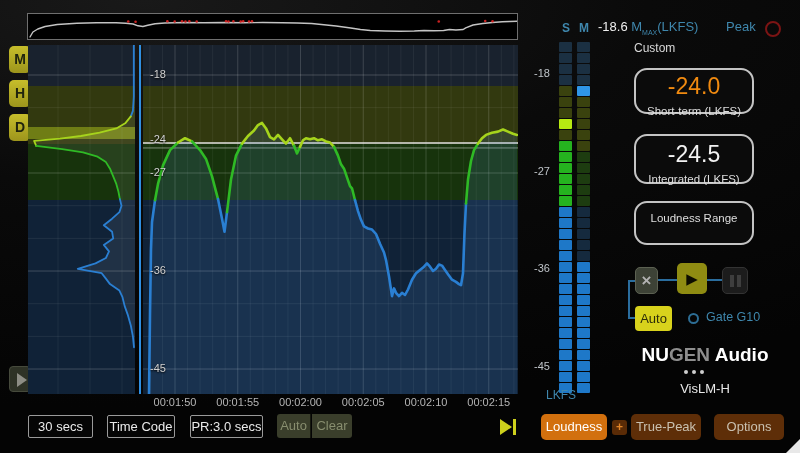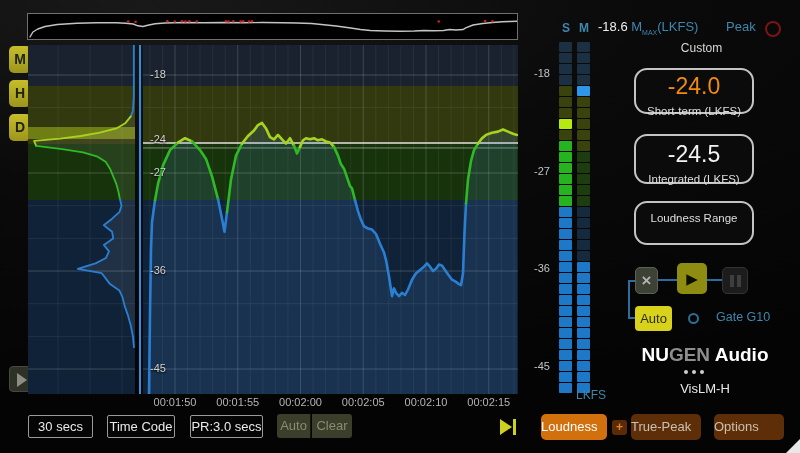--- a/index.html
+++ b/index.html
@@ -27,63 +27,63 @@
   .z-blue{top:155px;height:194px;background:#102237;}
   #hist .band{position:absolute;left:0;top:82px;width:100%;height:12px;background:#6f7d15;}
   svg.layer{position:absolute;left:0;top:0;}
   #playhead{left:139px;top:45px;width:2px;height:349px;background:#2f8fe2;}
   .glabel{position:absolute;color:#d2d2d2;font-size:11px;text-shadow:0 1px 2px #000;}
   .tlabel{position:absolute;top:396px;width:62px;text-align:center;color:#b5b5b5;font-size:11px;}
   
   .mhead{top:21px;width:14px;text-align:center;color:#3f87ad;font-size:12px;font-weight:bold;}
   .mscale{width:34px;text-align:right;color:#bfc4c9;font-size:11px;}
   .seg{position:absolute;width:13px;height:10px;border-radius:1px;}
-  #lkfs{left:546px;top:388px;width:60px;text-align:right;color:#3f87ad;font-size:12px;}
+  #lkfs{left:546px;top:388px;width:60px;text-align:left;color:#3f87ad;font-size:12px;}
   
   .blue{color:#3f87ad;}
   #mmax{left:598px;top:19px;font-size:13px;color:#efefef;}
   #mmax sub{font-size:7px;}
   #peak-lbl{left:726px;top:19px;font-size:13px;}
   #peak-ring{left:765px;top:21px;width:16px;height:16px;border:2px solid #7b1414;border-radius:50%;}
-  #preset{left:634px;top:41px;width:135px;text-align:center;color:#d9d9d9;font-size:12px;}
+  #preset{left:634px;top:41px;width:135px;color:#d9d9d9;font-size:12px;}
   
   .vbox{left:634px;width:120px;background:#0b0b0b;border:2px solid #c4c4c4;border-radius:13px;text-align:center;padding-top:3px;}
   .vbox .val{font-size:23px;line-height:26px;color:#f2f2f2;}
   .vbox .lab{font-size:11.5px;color:#dedede;margin-top:6px;}
   #box-st{top:68px;height:46px;} #box-st .val{color:#f08a10;}
   #box-int{top:134px;height:50px;padding-top:5px;}
   #box-lra{top:201px;height:44px;padding-top:3px;}
   
   .tbtn{border-radius:5px;text-align:center;}
   #btn-x{left:635px;top:267px;width:23px;height:27px;background:#3d4236;border:1px solid #5c6152;
          color:#b2b2b2;font-size:17px;font-weight:bold;line-height:25px;}
   #btn-play{left:677px;top:263px;width:30px;height:31px;background:#8f8c12;color:#0c0c00;font-size:15px;line-height:31px;}
   #btn-pause{left:722px;top:267px;width:26px;height:27px;background:#1c1c1c;border:1px solid #333;}
   #btn-pause .bar{position:absolute;top:7px;width:4px;height:12px;background:#3e3e3e;}
   .conn{background:#2a6d9e;height:2px;}
   #auto{left:635px;top:306px;width:37px;height:25px;background:#d8d21c;border-radius:4px;color:#2c2c09;
         font-size:13px;text-align:center;line-height:25px;}
   #gate-radio{left:688px;top:313px;width:11px;height:11px;border:2px solid #2d6d94;border-radius:50%;}
-  #gate-lbl{left:706px;top:310px;font-size:12.5px;margin-left:10px;}
+  #gate-lbl{left:706px;top:310px;font-size:12.5px;}
   
   #logo{left:625px;top:344px;width:160px;text-align:center;font-size:19px;font-weight:bold;color:#fff;letter-spacing:0;}
   #logo .gen{color:#8e8e8e;}
   #logo-dots{left:684px;top:370px;width:22px;display:flex;gap:4px;}
   #logo-dots i{width:4px;height:4px;border-radius:50%;background:#cfcfcf;}
   #product{left:665px;top:381px;width:80px;text-align:center;color:#e9e9e9;font-size:13px;}
   
   .obox{top:415px;height:23px;background:#050505;border:1px solid #9a9a9a;border-radius:2px;
         color:#eaeaea;font-size:13px;text-align:center;line-height:21px;}
   #mark{left:277px;width:34px;border-radius:3px 0 0 3px;border-right:1px solid #15170e;}
   #clear{left:312px;width:40px;border-radius:0 3px 3px 0;}
   .mkbtn{top:414px;height:24px;background:#3a3e2b;color:#888e6f;font-size:13px;text-align:center;line-height:24px;}
   #skip{left:500px;top:419px;display:flex;align-items:center;}
   #skip .tri{width:0;height:0;border-left:12px solid #cdd01c;border-top:8px solid transparent;border-bottom:8px solid transparent;}
   #skip .bar{width:3px;height:16px;background:#cdd01c;margin-left:1px;}
-  .bbtn{top:414px;height:26px;border-radius:5px;font-size:13px;text-align:left;line-height:26px;}
+  .bbtn{top:414px;height:26px;border-radius:5px;font-size:13px;text-align:center;line-height:26px;}
   #btn-loud{left:541px;width:66px;background:#d2700e;color:#fff;}
   #btn-plus{left:612px;top:420px;width:15px;height:15px;background:#5a2b06;border-radius:3px;color:#e08428;
             font-size:12px;font-weight:bold;text-align:center;line-height:15px;}
   #btn-tp{left:631px;width:70px;background:#5e2e08;color:#c9c0b0;}
   #btn-opt{left:714px;width:70px;background:#5e2e08;color:#c9c0b0;}
   #resize{right:0;bottom:0;width:0;height:0;border-bottom:14px solid #e8e8e8;border-left:14px solid transparent;}
 </style>
 </head>
 <body>
 

